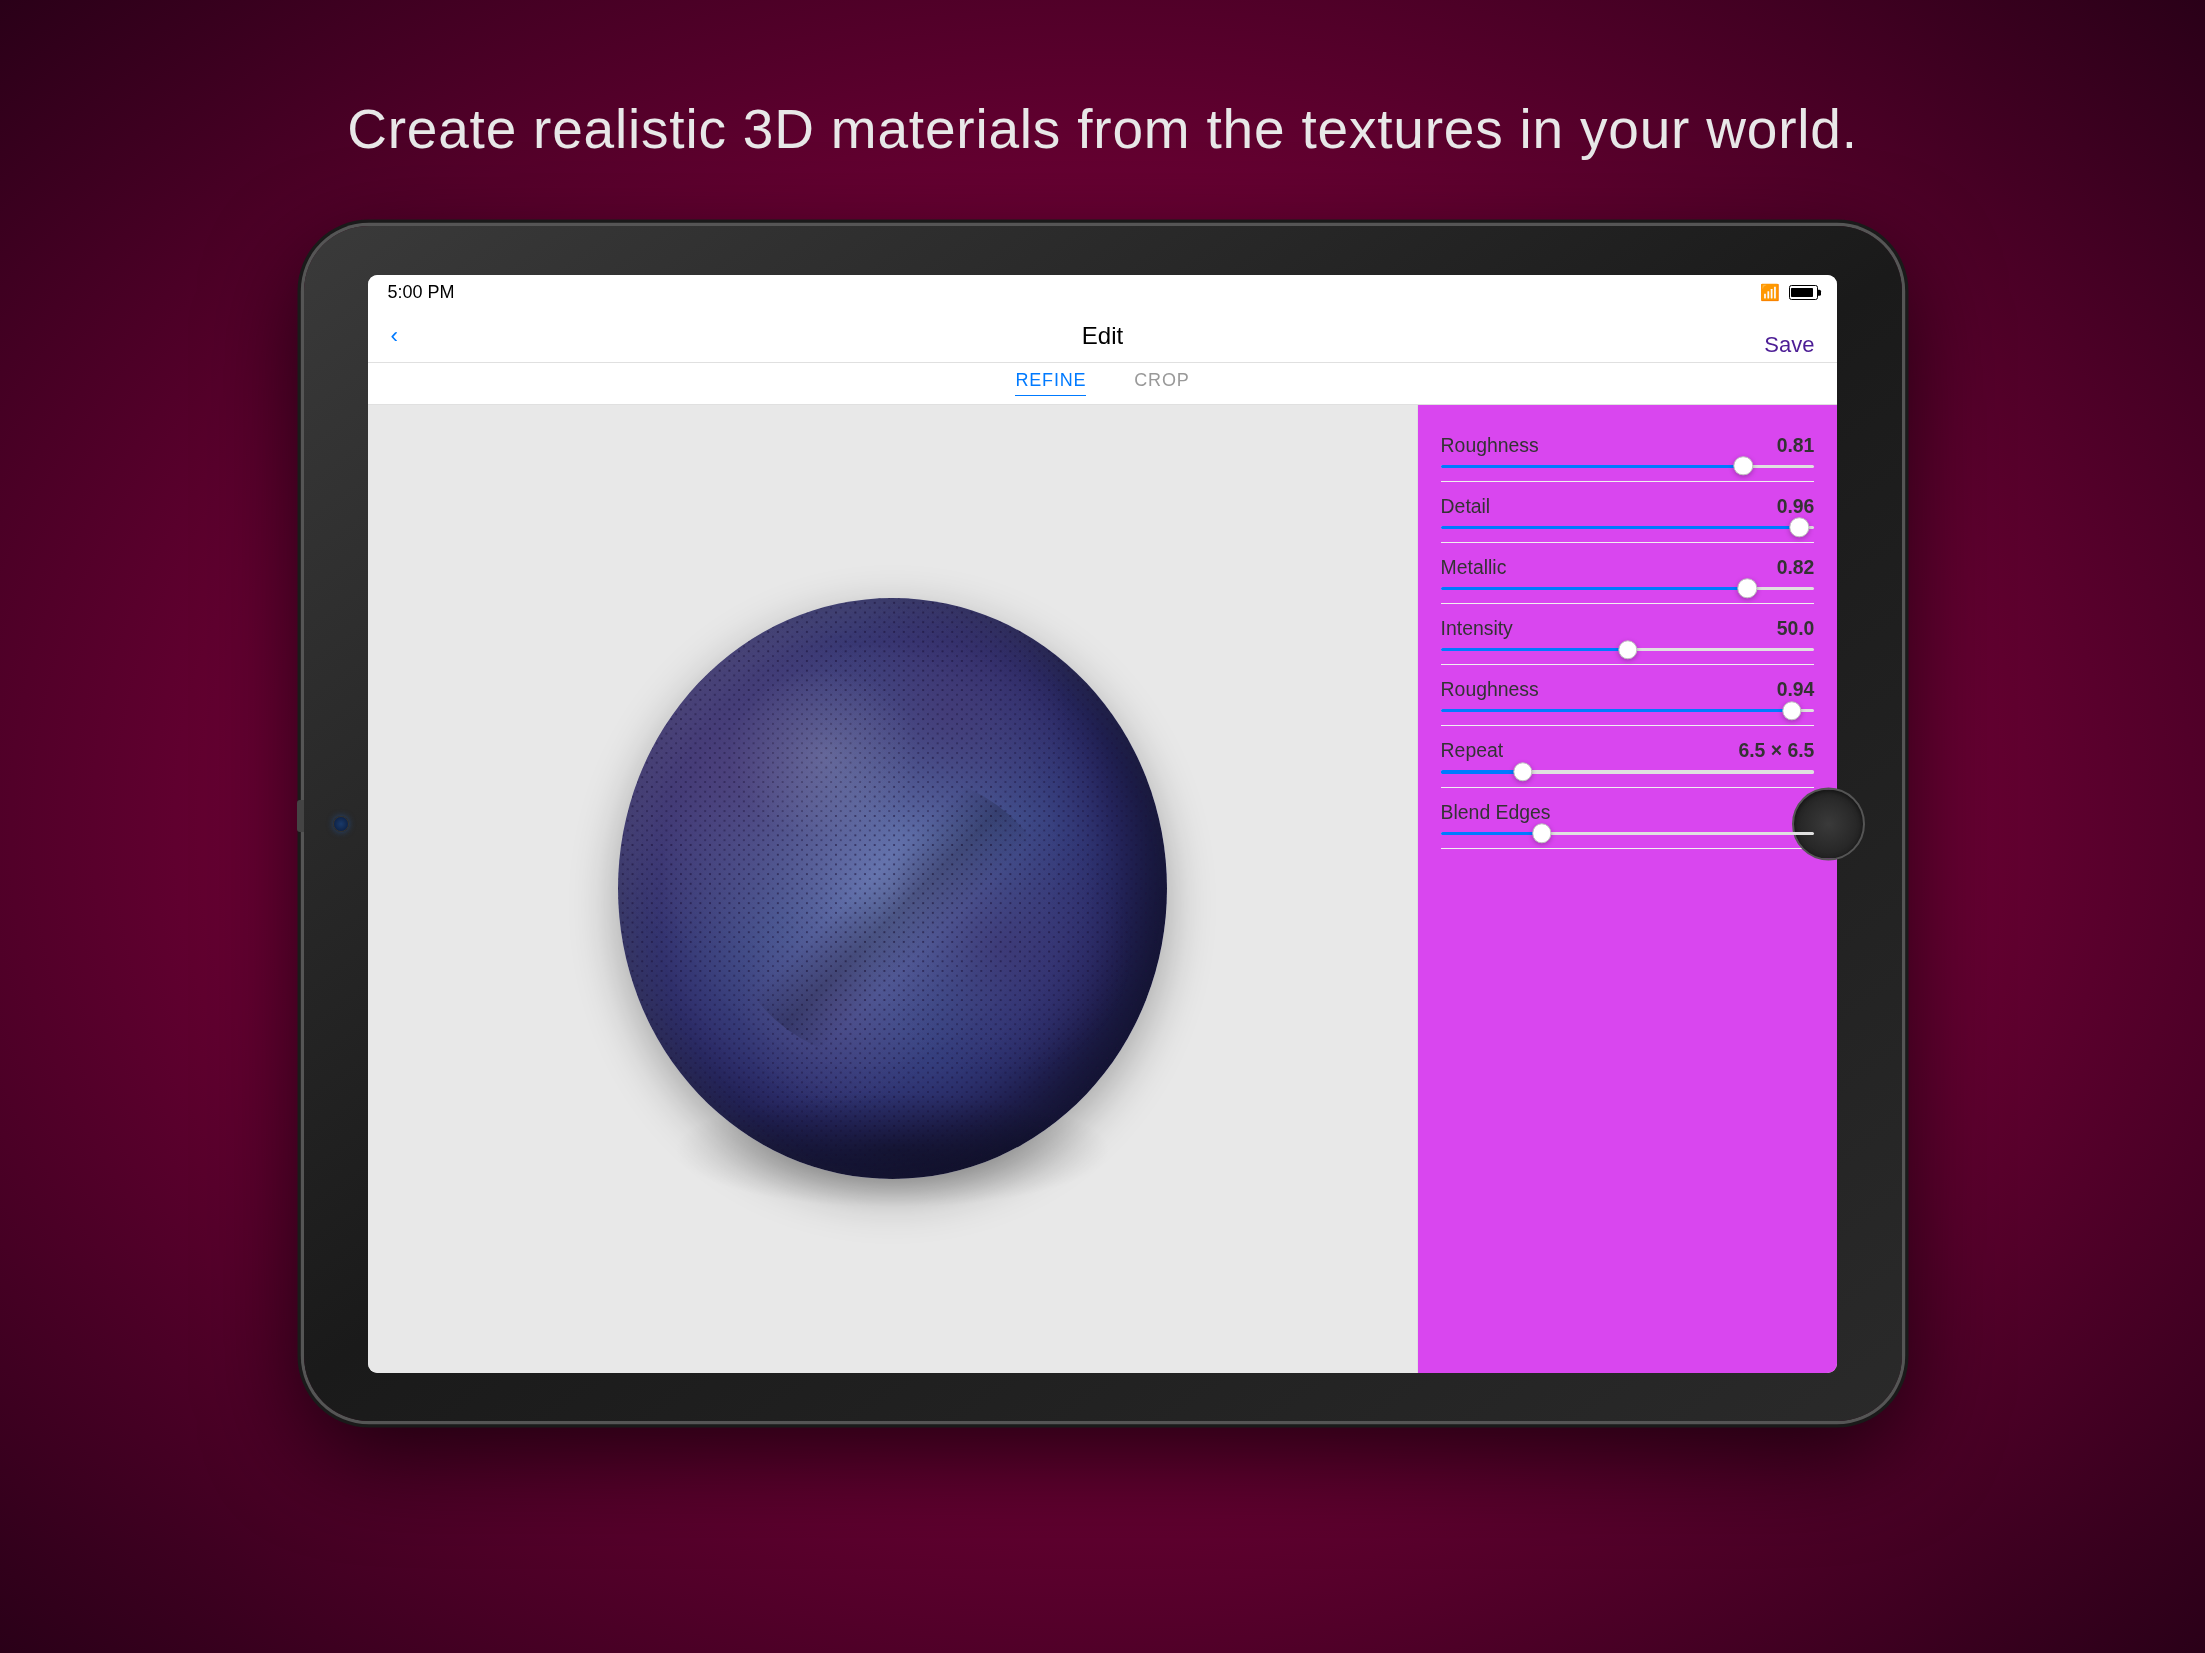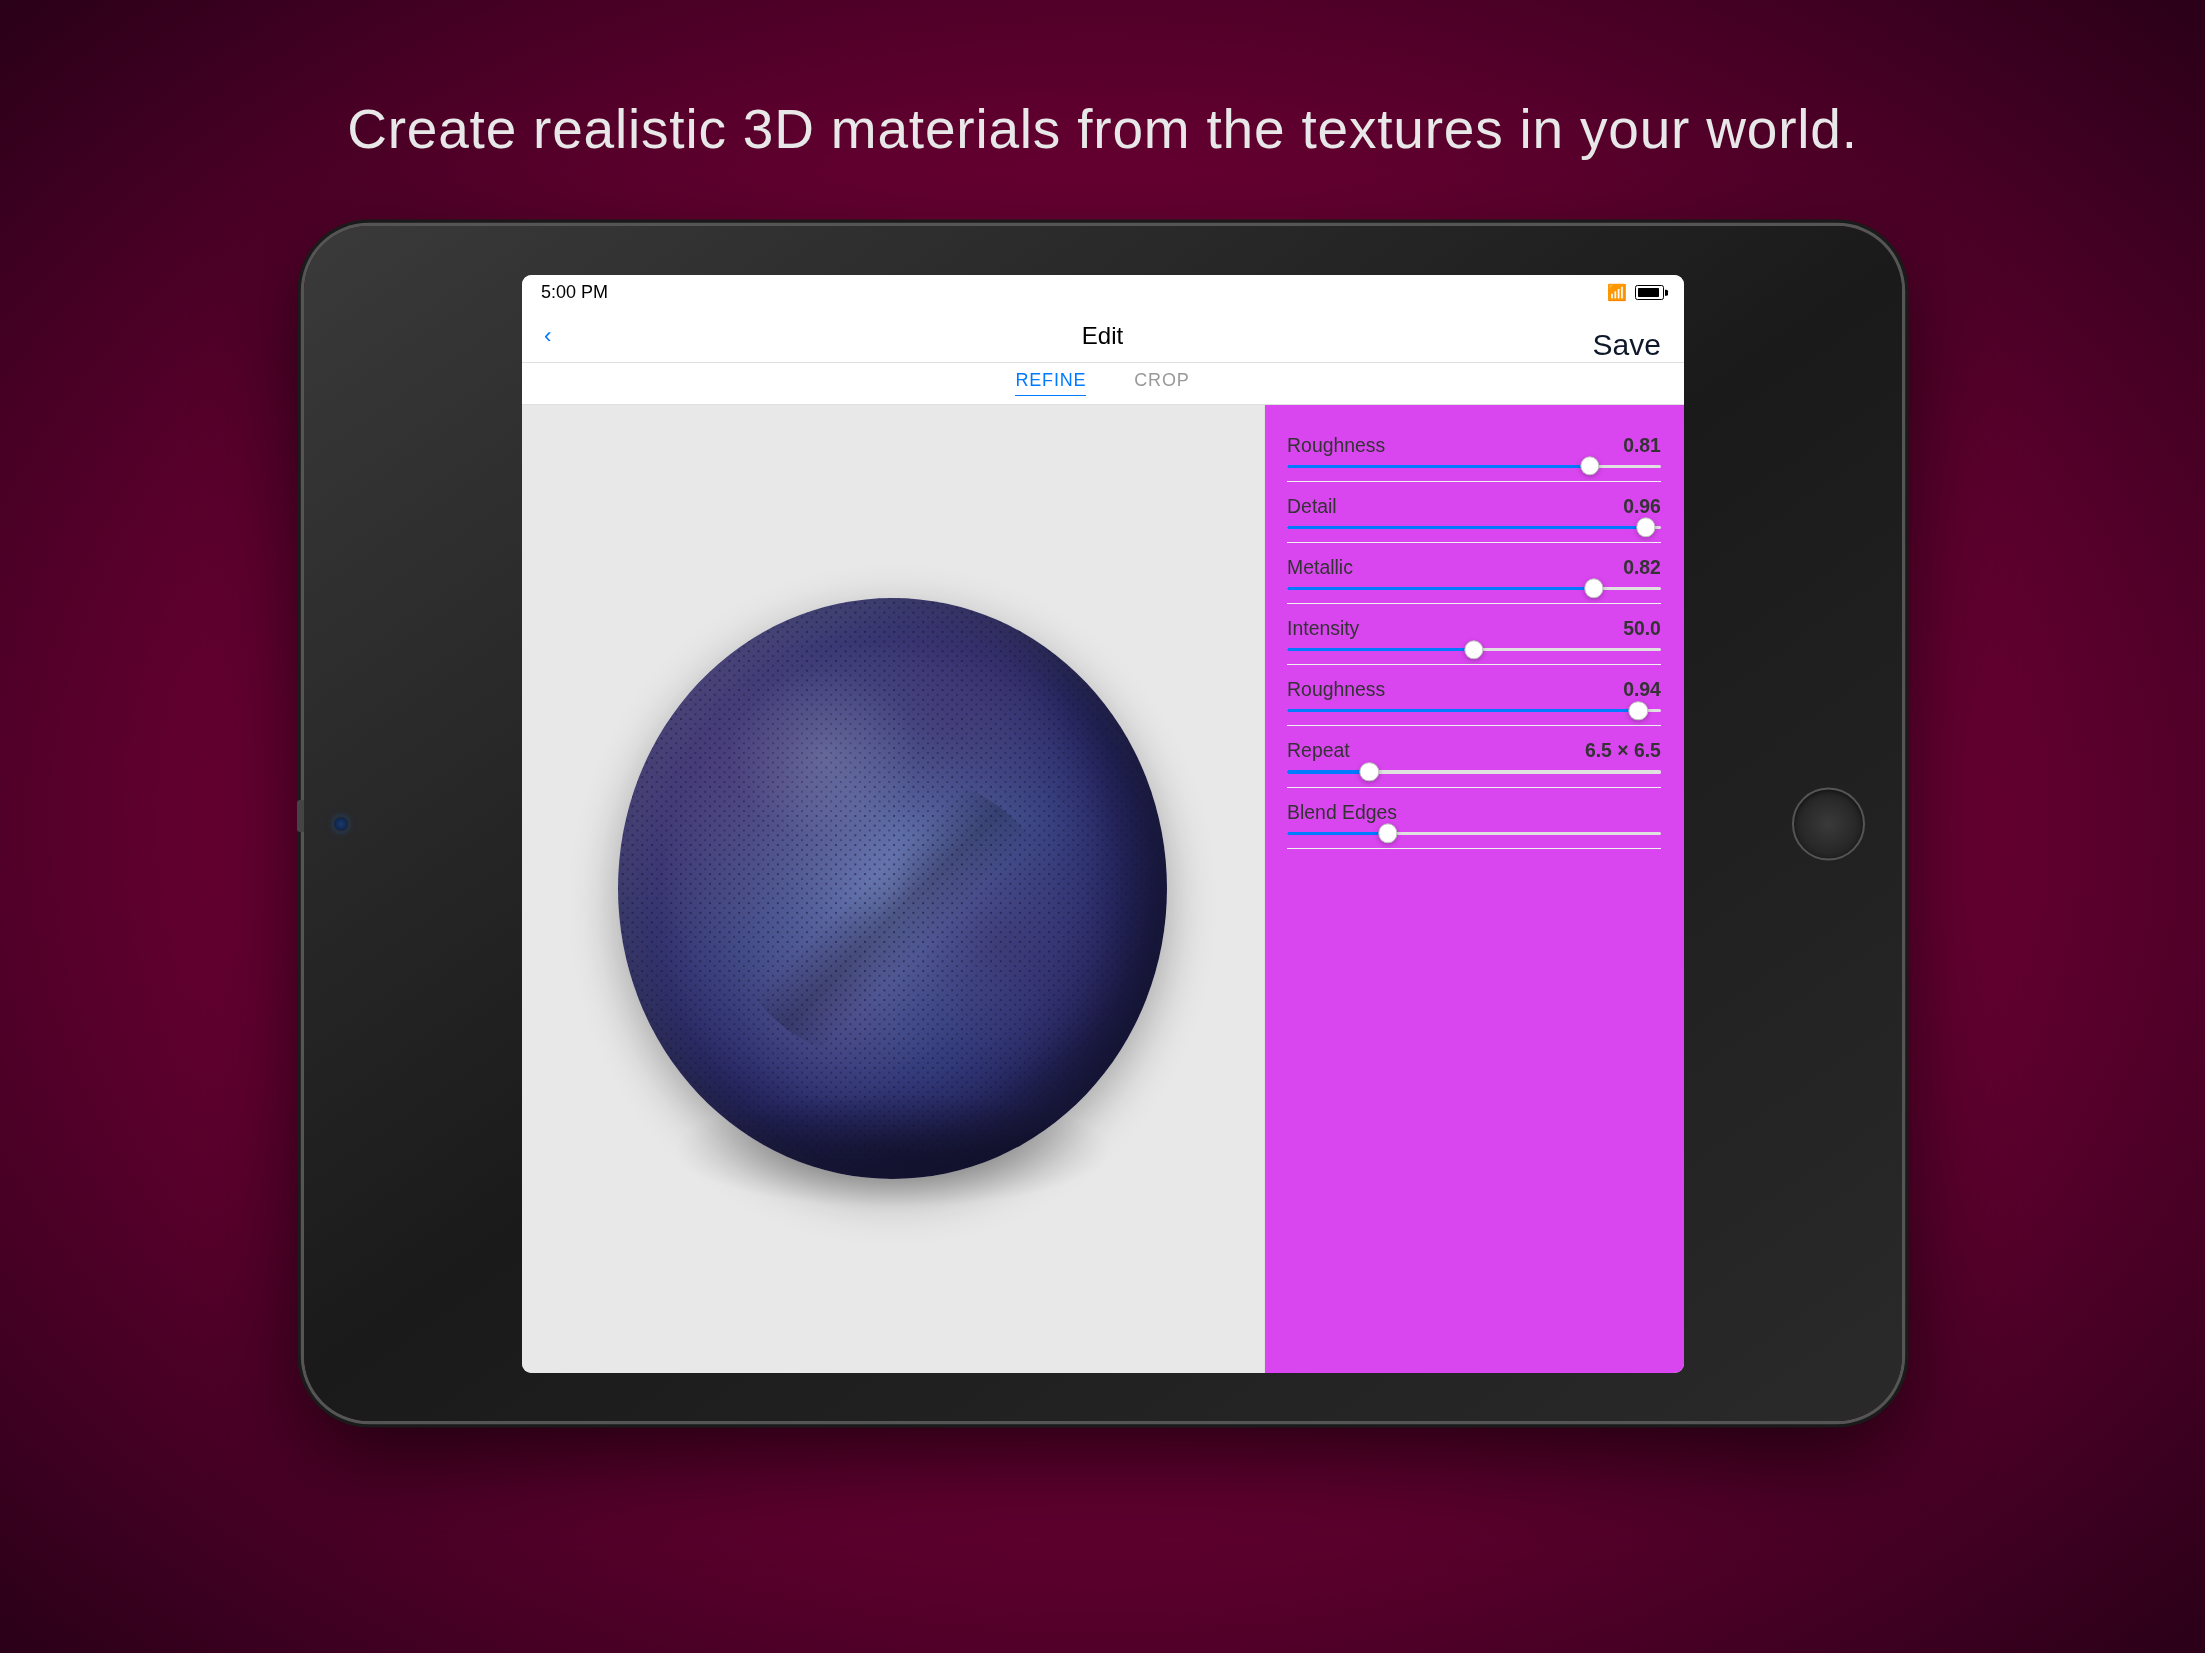--- a/index.html
+++ b/index.html
@@ -71,21 +71,21 @@
       width: 73px;
       height: 73px;
       border-radius: 50%;
       background: radial-gradient(circle, #3a3a3a, #1a1a1a);
       border: 2.4px solid #555;
       box-shadow: inset 0 1.6px 4.8px rgba(0,0,0,0.5);
     }
 
     
     .ipad-screen {
-      width: 1162px;
+      width: 1469px;
       height: 1098px;
       background: #f0f0f0;
       border-radius: 9.7px;
       overflow: hidden;
       display: flex;
       flex-direction: column;
     }
 
     
     .status-bar {
@@ -167,22 +167,22 @@
     .nav-title {
       font-size: 24px;
       font-weight: 500;
       color: #000;
       position: absolute;
       left: 50%;
       transform: translateX(-50%);
     }
 
     .nav-save {
-      color: #0f172a;
-      font-size: 30px;
+      color: #4c1d95;
+      font-size: 22px;
       font-weight: 500;
       margin-top: 18px;
     }
 
     
     .tabs-bar {
       height: 42px;
       background: #ffffff;
       border-bottom: 0.8px solid #e0e0e0;
       display: flex;

